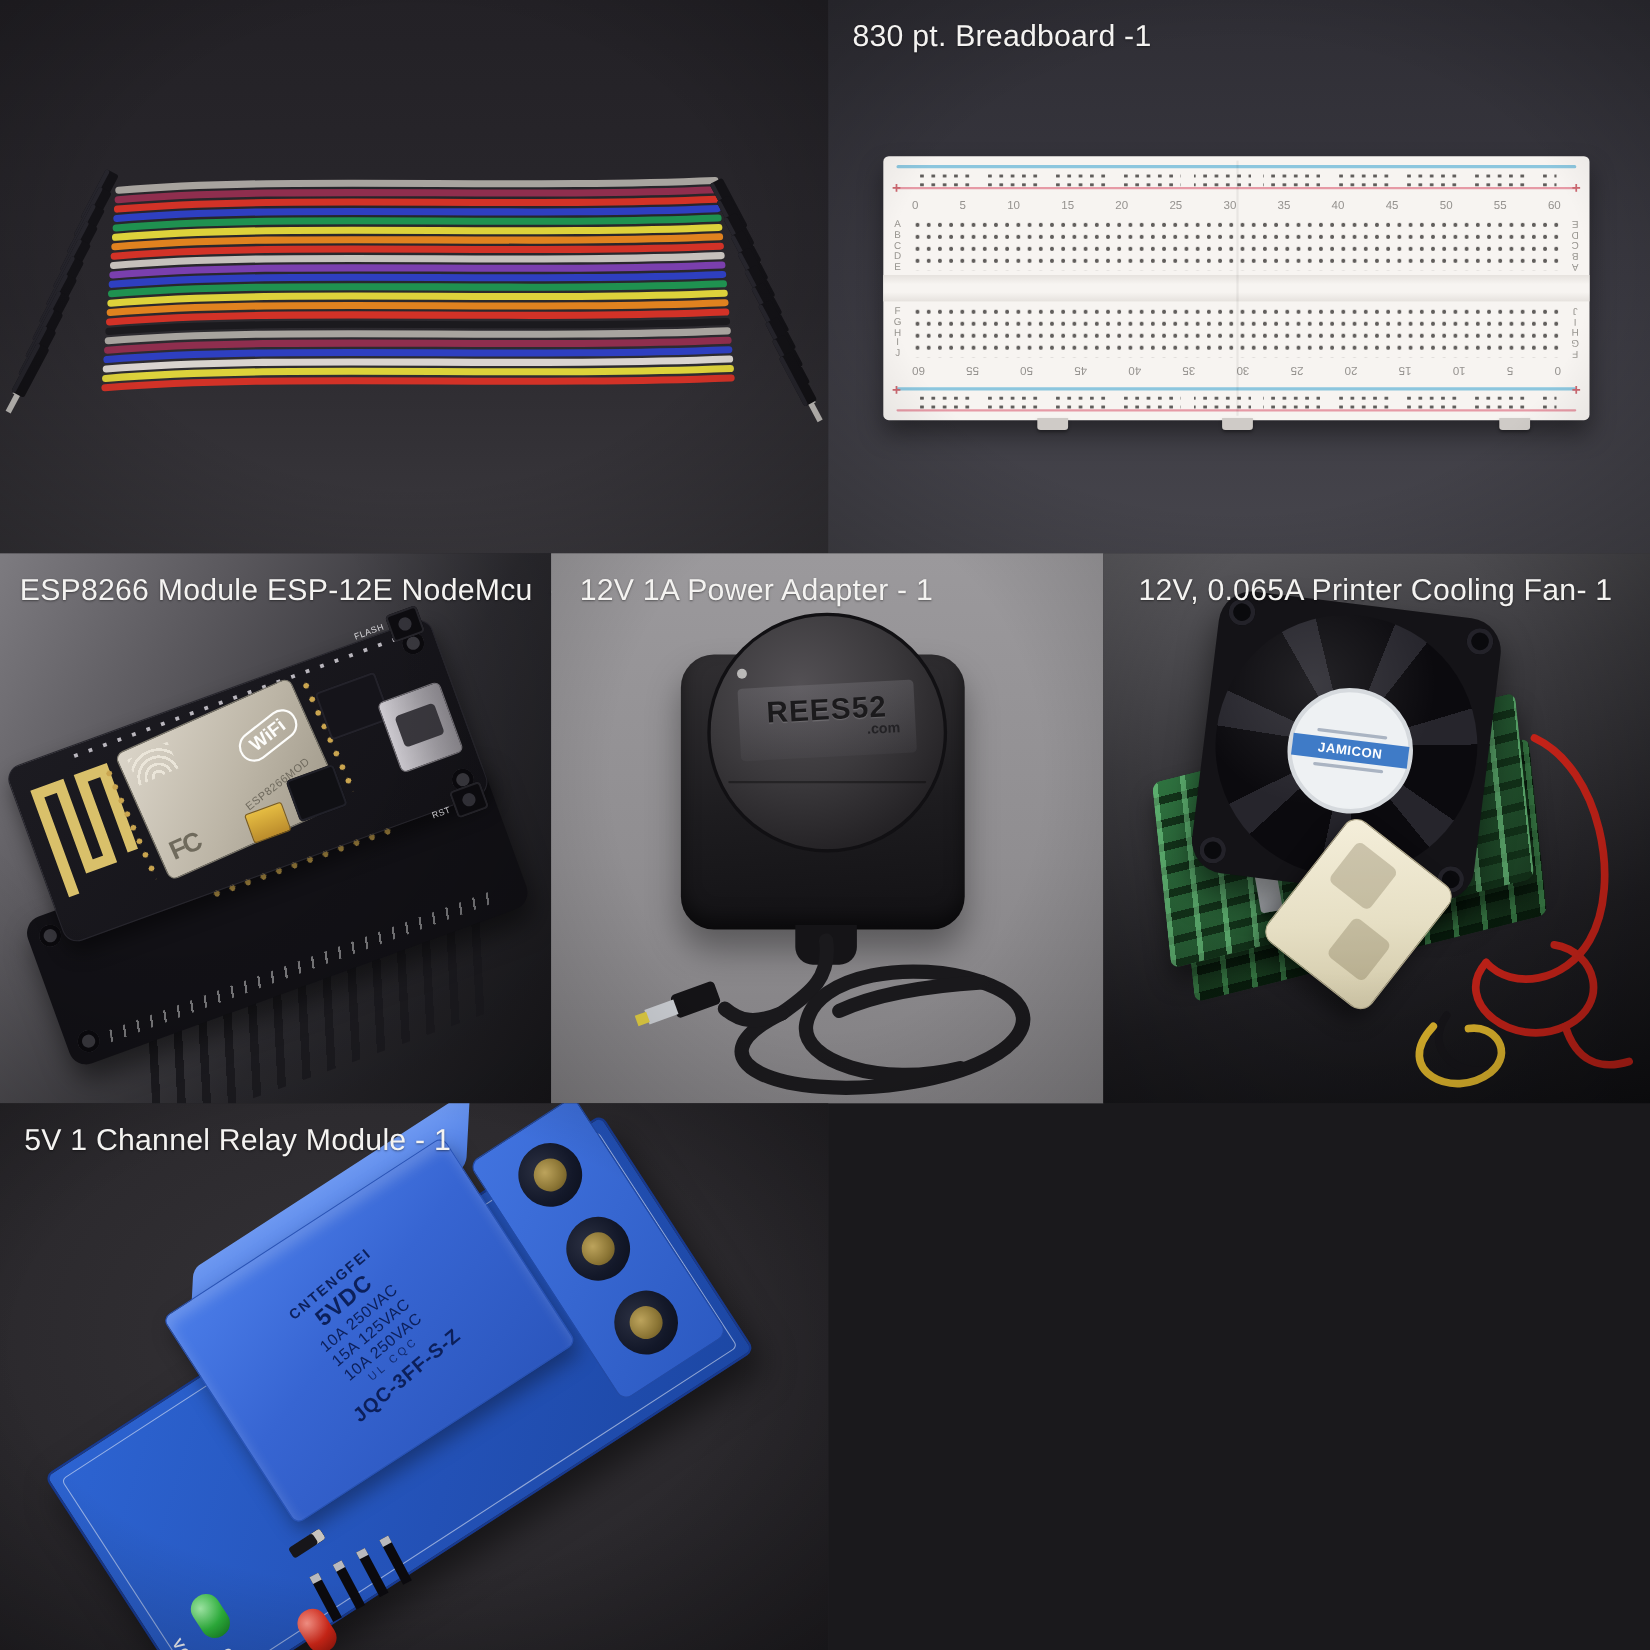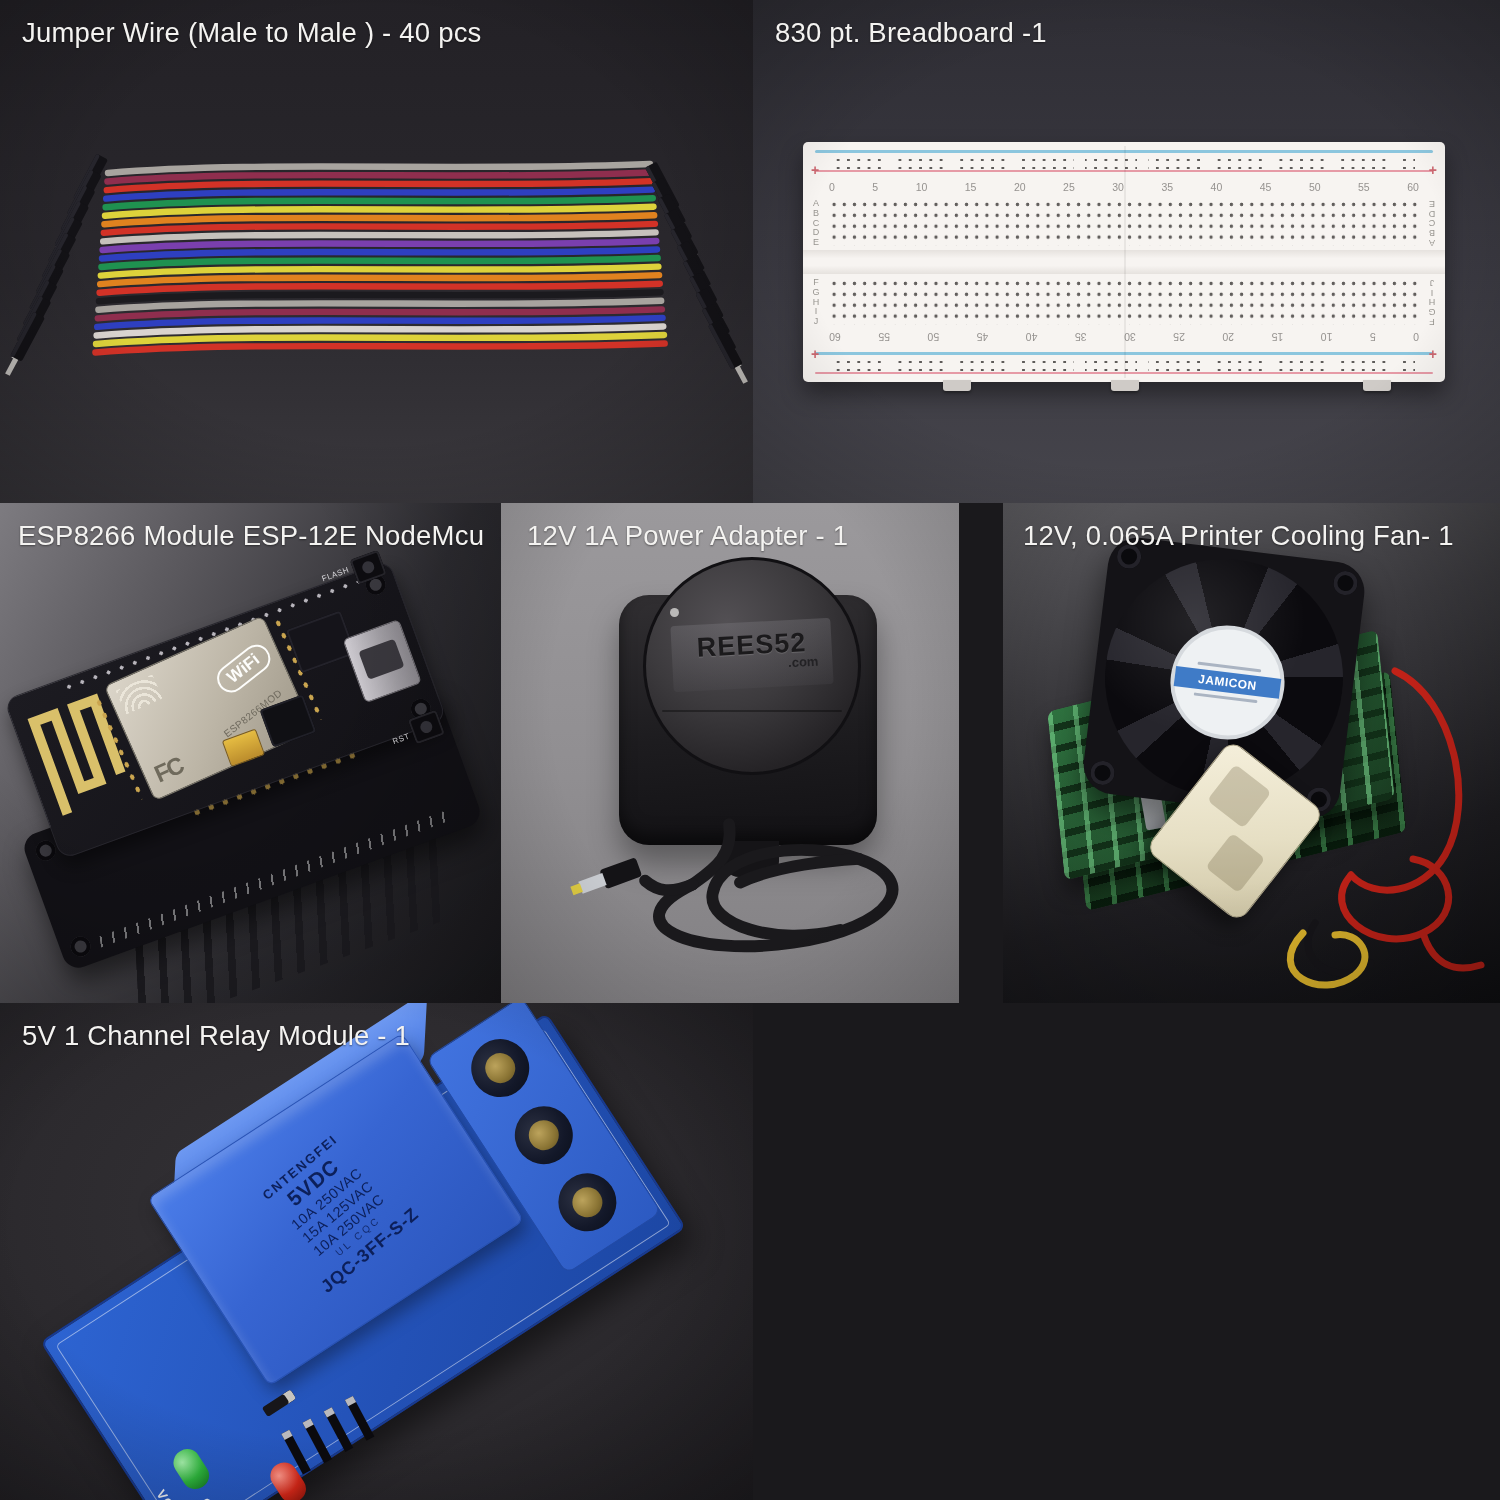--- a/index.html
+++ b/index.html
@@ -10,21 +10,21 @@
           letter-spacing:.2px;text-shadow:0 1px 2px rgba(0,0,0,.45);z-index:40;white-space:pre;}
   .vg{position:absolute;inset:0;pointer-events:none;z-index:30;}
 
   
   #panel-jumper    {left:0;    top:0;    width:753px; height:503px;
     background:linear-gradient(180deg,#232126 0%,#2a282d 55%,#3a383d 100%);}
   #panel-breadboard{left:753px;top:0;    width:747px; height:503px;
     background:linear-gradient(180deg,#2f2e35 0%,#3a3941 55%,#46454c 100%);text-decoration:underline;}
   #panel-esp       {left:0;    top:503px;width:501px; height:500px;
     background:linear-gradient(118deg,#7d7b80 0%,#5a585d 28%,#2d2c31 62%,#1b1a1e 100%);}
-  #panel-adapter   {left:501px;top:503px;width:458px; height:500px;
+  #panel-adapter   {left:501px;top:503px;width:502px; height:500px;
     background:linear-gradient(180deg,#9b999c 0%,#908e91 55%,#828083 100%);}
   #panel-fan       {left:1003px;top:503px;width:497px;height:500px;
     background:linear-gradient(165deg,#5b5a5e 0%,#3b3a3e 32%,#1e1d21 70%,#101013 100%);}
   #panel-relay     {left:0;    top:1003px;width:753px;height:497px;
     background:radial-gradient(ellipse at 45% 42%,#343236 0%,#2c2a2e 55%,#211f23 100%);}
   #panel-usb       {left:753px;top:1003px;width:747px;height:497px;
     background:radial-gradient(ellipse at 50% 38%,#929195 0%,#858488 52%,#6e6d72 100%);}
 
   .fillabs{position:absolute;inset:0;}
 
@@ -233,21 +233,20 @@
     clip-path:polygon(10% 0,90% 0,100% 100%,0 100%);}
   .musb-tip::after{content:'';position:absolute;left:10px;top:16px;width:22px;height:12px;
     background:#57554f;}
 </style>
 </head>
 <body>
 
 <div class="stage">
 
   <section class="panel" id="panel-jumper">
-    <div class="plabel">Jumper Wire (Male to Male ) - 40 pcs</div>
     <svg id="wires-svg" class="fillabs" viewBox="0 0 753 503">
         <path d="M 108 173 C 255 160, 465 172, 650 164" stroke="#a8a49f" stroke-width="6.4" fill="none" stroke-linecap="round"></path>
         <path d="M 107.4 181.55 C 255 168.55, 465 180.55, 650.7 172.55" stroke="#8f2e4e" stroke-width="6.4" fill="none" stroke-linecap="round"></path>
         <path d="M 106.8 190.1 C 255 177.1, 465 189.1, 651.4 181.1" stroke="#d23227" stroke-width="6.4" fill="none" stroke-linecap="round"></path>
         <path d="M 106.2 198.65 C 255 185.65, 465 197.65, 652.1 189.65" stroke="#2e3fc0" stroke-width="6.4" fill="none" stroke-linecap="round"></path>
         <path d="M 105.6 207.2 C 255 194.2, 465 206.2, 652.8 198.2" stroke="#1f9150" stroke-width="6.4" fill="none" stroke-linecap="round"></path>
         <path d="M 105 215.75 C 255 202.75, 465 214.75, 653.5 206.75" stroke="#ddd23b" stroke-width="6.4" fill="none" stroke-linecap="round"></path>
         <path d="M 104.4 224.3 C 255 211.3, 465 223.3, 654.2 215.3" stroke="#e0821f" stroke-width="6.4" fill="none" stroke-linecap="round"></path>
         <path d="M 103.8 232.85000000000002 C 255 219.85000000000002, 465 231.85000000000002, 654.9 223.85000000000002" stroke="#d23227" stroke-width="6.4" fill="none" stroke-linecap="round"></path>
         <path d="M 103.2 241.4 C 255 228.4, 465 240.4, 655.6 232.4" stroke="#c6c1bc" stroke-width="6.4" fill="none" stroke-linecap="round"></path>
@@ -526,21 +525,21 @@
       <g transform="translate(136 404) rotate(-20)">
         <rect x="-26" y="-11" width="42" height="22" rx="4" fill="#141316"></rect>
         <rect x="-52" y="-7" width="28" height="14" fill="#c9ccd1"></rect>
         <rect x="-62" y="-5" width="11" height="10" fill="#ddca42"></rect>
       </g>
     </svg>
     <div class="vg" style="background:radial-gradient(ellipse at 50% 40%,transparent 55%,rgba(0,0,0,.18) 100%);"></div>
   </section>
 
   <section class="panel" id="panel-fan">
-    <div class="plabel" style="left:20px;">12V, 0.065A Printer Cooling Fan- 1</div>
+    <div class="plabel" style="left:32px;">12V, 0.065A Printer Cooling Fan- 1</div>
     <div class="hs-back"></div>
     <div class="hs"></div>
     <div class="fan-clip" style="left:128px;top:252px;width:46px;height:18px;transform:rotate(-14deg);"></div>
     <div class="fan-clip" style="left:140px;top:286px;width:20px;height:40px;transform:rotate(-10deg);"></div>
     <svg class="fillabs" viewBox="0 0 497 500">
       <g fill="none" stroke-linecap="round" stroke-width="7">
         <path d="M 392 168 C 452 196, 472 300, 442 352 C 420 390, 372 398, 348 372" stroke="#c22218"></path>
         <path d="M 348 372 C 316 408, 372 452, 420 430 C 462 410, 448 362, 410 356" stroke="#c22218"></path>
         <path d="M 420 430 C 430 462, 452 470, 478 462" stroke="#c22218"></path>
         <path d="M 312 420 C 286 458, 338 486, 368 460" stroke="#161519"></path>

